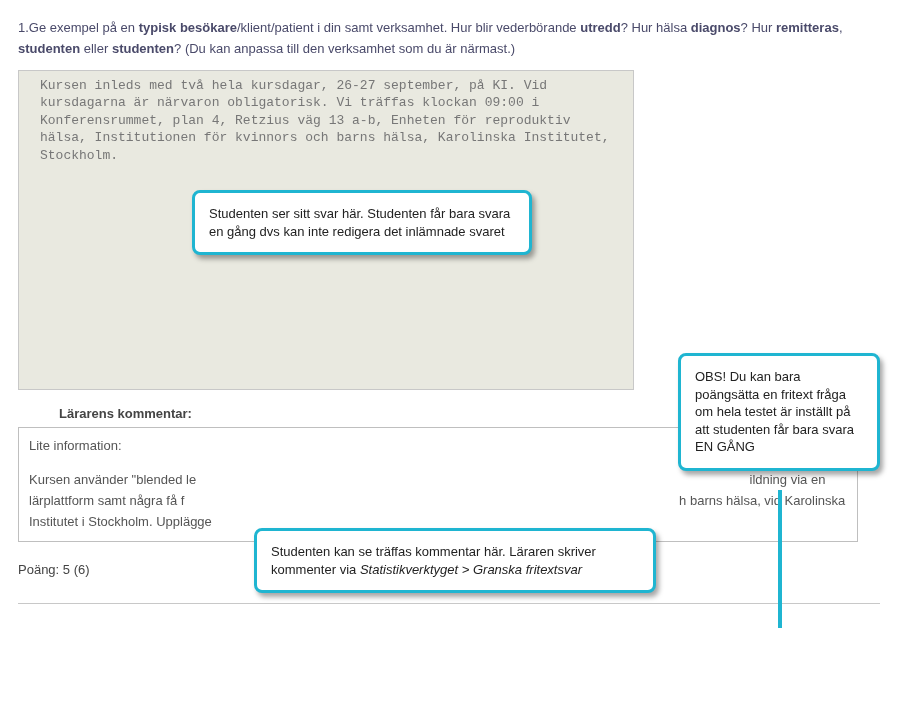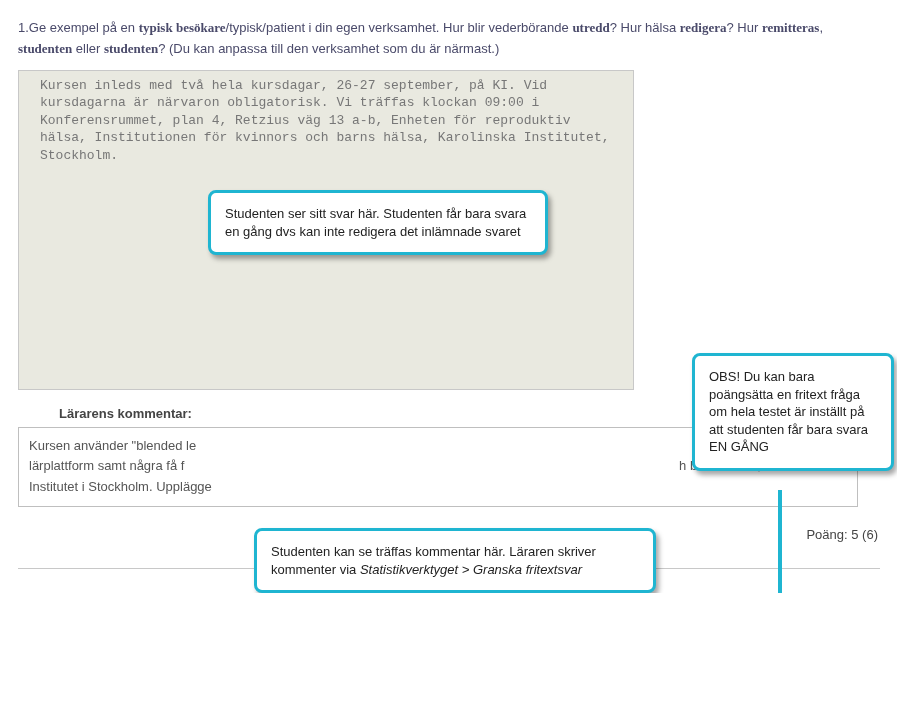--- a/index.html
+++ b/index.html
@@ -10,21 +10,21 @@
     color: #555;
     width: 897px;
     box-sizing: border-box;
     position: relative;
   }
   .question-text {
     color: #4a4a6a;
     line-height: 1.6;
     margin-bottom: 10px;
   }
-  .question-text b { font-weight: bold; font-family: Liberation Serif, serif; }
+  .question-text b { font-weight: bold; }
   .answer-box {
     background: #e9e9e0;
     border: 1px solid #c8c8c8;
     width: 616px;
     height: 320px;
     padding: 6px 21px;
     font-family: "Courier New", monospace;
     font-size: 13px;
     color: #777;
     line-height: 1.35;
@@ -45,21 +45,20 @@
     box-sizing: border-box;
     position: relative;
     color: #555;
     line-height: 1.6;
   }
   .comment-title {
     color: #555;
     margin-bottom: 14px;
   }
   .score {
-    text-align: right;
     width: 860px;
     margin-top: 20px;
     color: #444;
   }
   .callout {
     position: absolute;
     background: #fff;
     border: 3px solid #1fb5d1;
     border-radius: 8px;
     padding: 12px 14px;
@@ -95,48 +94,49 @@
     border: none;
     border-top: 1px solid #c8c8c8;
     margin-top: 26px;
     width: 862px;
   }
 </style>
 </head>
 <body>
 
 <div class="question-text">
-  <span>1.</span><span id="qparts"><span>Ge exempel på en </span><b>typisk besökare</b><span>/typisk/patient i din egen verksamhet. Hur blir vederbörande </span><b>utredd</b><span>? Hur hälsa </span><b>redigera</b><span>? Hur </span><b>remitteras</b><span>, </span><b>studenten</b><span> eller </span><b>studenten</b><span>? (Du kan anpassa till den verksamhet som du är närmast.)</span></span>
+  <span>1.</span><span id="qparts"><span>Ge exempel på en </span><b>typisk besökare</b><span>/klient/patient i din samt verksamhet. Hur blir vederbörande </span><b>utredd</b><span>? Hur hälsa </span><b>diagnos</b><span>? Hur </span><b>remitteras</b><span>, </span><b>studenten</b><span> eller </span><b>studenten</b><span>? (Du kan anpassa till den verksamhet som du är närmast.)</span></span>
 </div>
 
 <div class="answer-box">
   <span>Kursen inleds med två hela kursdagar, 26-27 september, på KI. Vid kursdagarna är närvaron obligatorisk. Vi träffas klockan 09:00 i Konferensrummet, plan 4, Retzius väg 13 a-b, Enheten för reproduktiv hälsa, Institutionen för kvinnors och barns hälsa, Karolinska Institutet, Stockholm.</span>
 </div>
 
 <div class="teacher-heading">Lärarens kommentar:</div>
 
 <div class="comment-box">
+  <div class="comment-title">Lite information:</div>
   <div>
     <span>Kursen använder "blended le</span>
     <span style="visibility:hidden">xxxxxxxxxxxxxxxxxxxxxxxxxxxxxxxxxxxxxxxxxxxxxxxxxxxxxxxxxxxxxxxxxxxxxxxxxxxxxxxxxxxx</span>
     <span>ildning via en lärplattform samt några få f</span>
     <span style="visibility:hidden">xxxxxxxxxxxxxxxxxxxxxxxxxxxxxxxxxxxxxxxxxxxxxxxxxxxxxxxxxxxxxxxxxxxxxxxxxxx</span>
     <span>h barns hälsa, vid Karolinska Institutet i Stockholm. Upplägge</span>
   </div>
 </div>
 
 <div class="score">Poäng: 5 (6)</div>
 
 <hr class="rule">
 
-<div class="callout" style="left:208px; top:190px; width:306px;">
+<div class="callout" style="left:192px; top:190px; width:306px;">
   <span>Studenten ser sitt svar här. Studenten får bara svara en gång dvs kan inte redigera det inlämnade svaret</span>
 </div>
 
-<div class="callout" style="left:692px; top:353px; width:168px;">
+<div class="callout" style="left:678px; top:353px; width:168px;">
   <span>OBS! Du kan bara poängsätta en fritext fråga om hela testet är inställt på att studenten får bara svara EN GÅNG</span>
 </div>
 
 <div class="arrow-line" style="left:778px; top:490px; width:4px; height:140px;"></div>
 <div class="arrow-head" style="left:771px; top:628px;"></div>
 
 <div class="score-highlight" style="left:678px; top:642px;"></div>
 
 <div class="callout" style="left:254px; top:528px; width:368px;">
   <span>Studenten kan se träffas kommentar här. Läraren skriver kommenter via </span><i>Statistikverktyget &gt; Granska fritextsvar</i>

